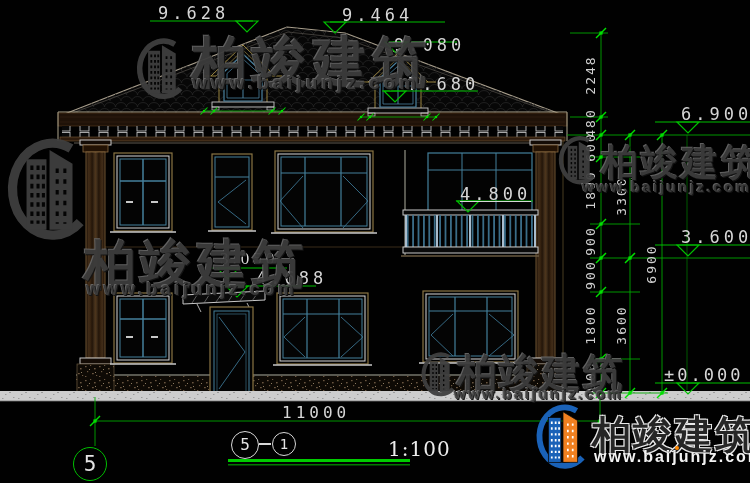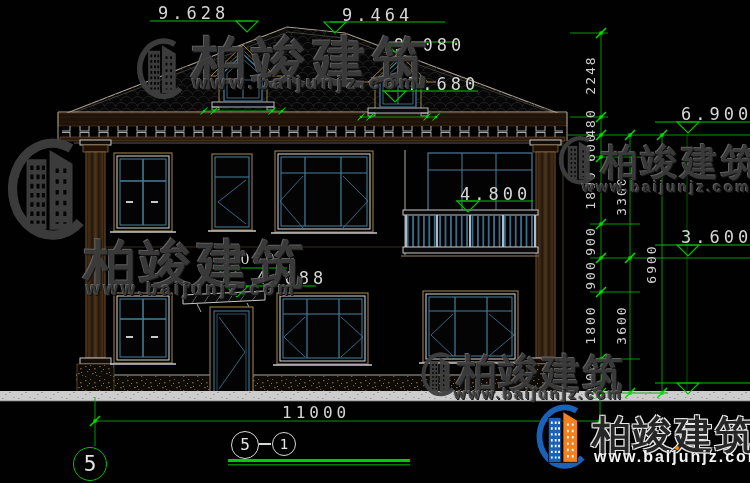--- a/index.html
+++ b/index.html
@@ -347,43 +347,45 @@
     <rect x="228" y="459" width="182" height="3" fill="#00cc00"></rect>
     <rect x="228" y="464" width="182" height="1.5" fill="#007a00"></rect>
   </g>
 </svg>
 
 <div class="txt ev" style="left:158px;top:3px;">9.628</div>
 <div class="txt ev" style="left:342px;top:5px;text-align:right;">9.464</div>
 <div class="txt ev" style="left:394px;top:35px;">9.080</div>
 <div class="txt ev" style="left:408px;top:74px;">7.680</div>
 <div class="txt ev" style="left:681px;top:104px;">6.900</div>
-<div class="txt ev" style="left:460px;top:184px;">4.800</div>
+<div class="txt ev" style="left:460px;top:184px;text-decoration:underline;">4.800</div>
 <div class="txt ev" style="left:220px;top:249px;font-family:Liberation Serif, serif;">3.050</div>
 <div class="txt ev" style="left:256px;top:268px;">4.688</div>
 <div class="txt ev" style="left:681px;top:227px;">3.600</div>
+<div class="txt ev" style="left:664px;top:365px;letter-spacing:3px;">±0.000</div>
 
 <div class="vtext" style="left:556px;top:67px;">2248</div>
 <div class="vtext" style="left:556px;top:115px;">480</div>
 <div class="vtext" style="left:556px;top:139px;">600</div>
 <div class="vtext" style="left:556px;top:182px;">1800</div>
 <div class="vtext" style="left:556px;top:233px;">900</div>
 <div class="vtext" style="left:556px;top:267px;">900</div>
 <div class="vtext" style="left:556px;top:317px;">1800</div>
 <div class="vtext" style="left:556px;top:368px;">900</div>
 <div class="vtext" style="left:587px;top:188px;">3300</div>
 <div class="vtext" style="left:587px;top:317px;">3600</div>
 <div class="vtext" style="left:617px;top:256px;">6900</div>
 
 <div class="txt dim-b" style="left:282px;top:403px;">11000</div>
 <div class="axis-bubble" style="left:73px;top:447px;width:32px;height:32px;font-size:21px;line-height:32px;">5</div>
 
 <div class="bubble" style="left:231px;top:431px;width:26px;height:26px;font-size:16px;line-height:26px;">5</div>
 <div style="position:absolute;left:259px;top:443px;width:12px;height:2px;background:#d8d8d8;"></div>
 <div class="bubble" style="left:272px;top:432px;width:22px;height:22px;font-size:14px;line-height:22px;">1</div>
+<div class="title-scale" style="left:388px;top:437px;">1:100</div>
 
 <svg class="wm-icon" style="left:133px;top:36px;" width="56" height="70" viewBox="0 0 60 76">
   <path d="M45,9 A26,30 0 1 0 51,57" fill="none" stroke="currentColor" stroke-width="6"></path>
   <rect x="16" y="16" width="13" height="46" fill="currentColor"></rect>
   <polygon points="31,10 46,19 46,62 31,62" fill="currentColor"></polygon>
   <line x1="19.5" y1="20" x2="19.5" y2="58" stroke="#050505" stroke-width="2" stroke-dasharray="3,3"></line>
   <line x1="23.5" y1="20" x2="23.5" y2="58" stroke="#050505" stroke-width="2" stroke-dasharray="3,3"></line>
   <line x1="27" y1="20" x2="27" y2="58" stroke="#050505" stroke-width="2" stroke-dasharray="3,3"></line>
   <line x1="36" y1="22" x2="36" y2="58" stroke="#050505" stroke-width="2" stroke-dasharray="3,4"></line>
   <line x1="41" y1="22" x2="41" y2="58" stroke="#050505" stroke-width="2" stroke-dasharray="3,4"></line>

